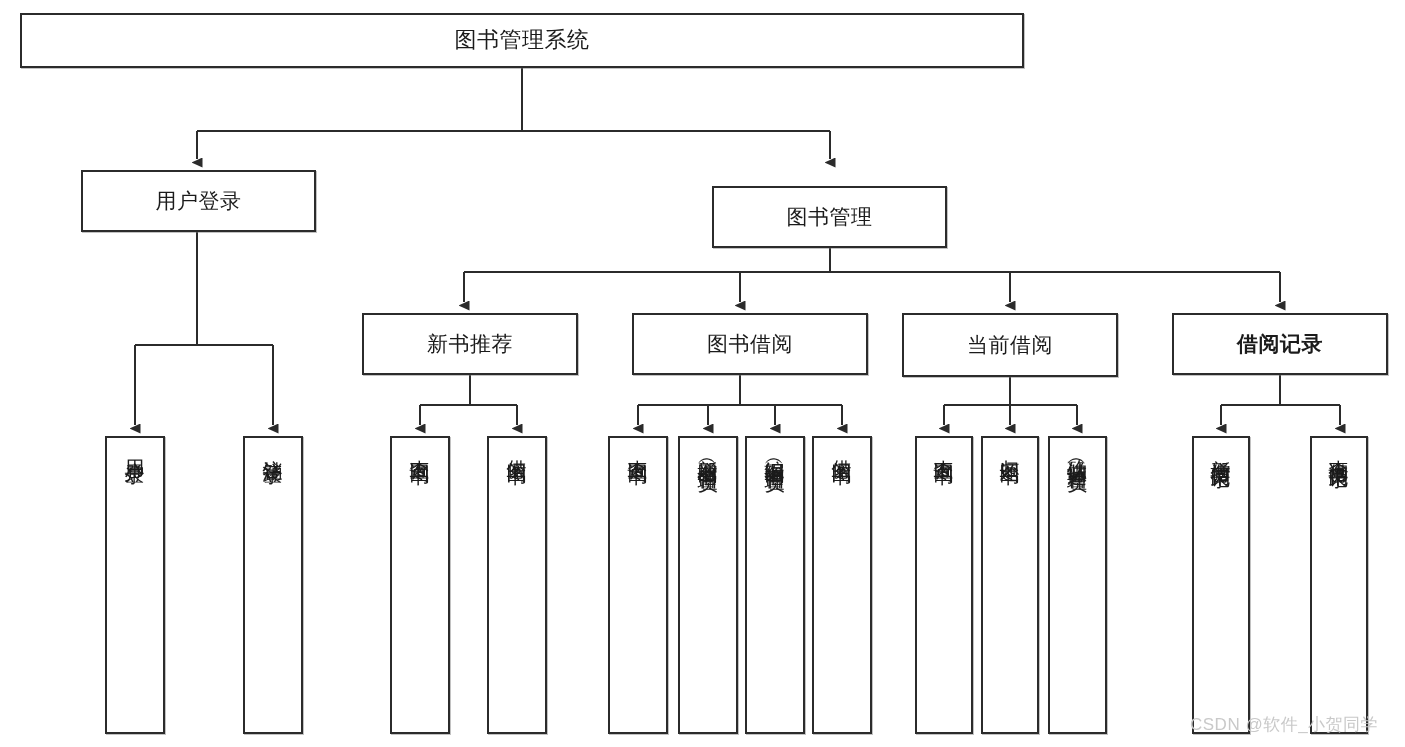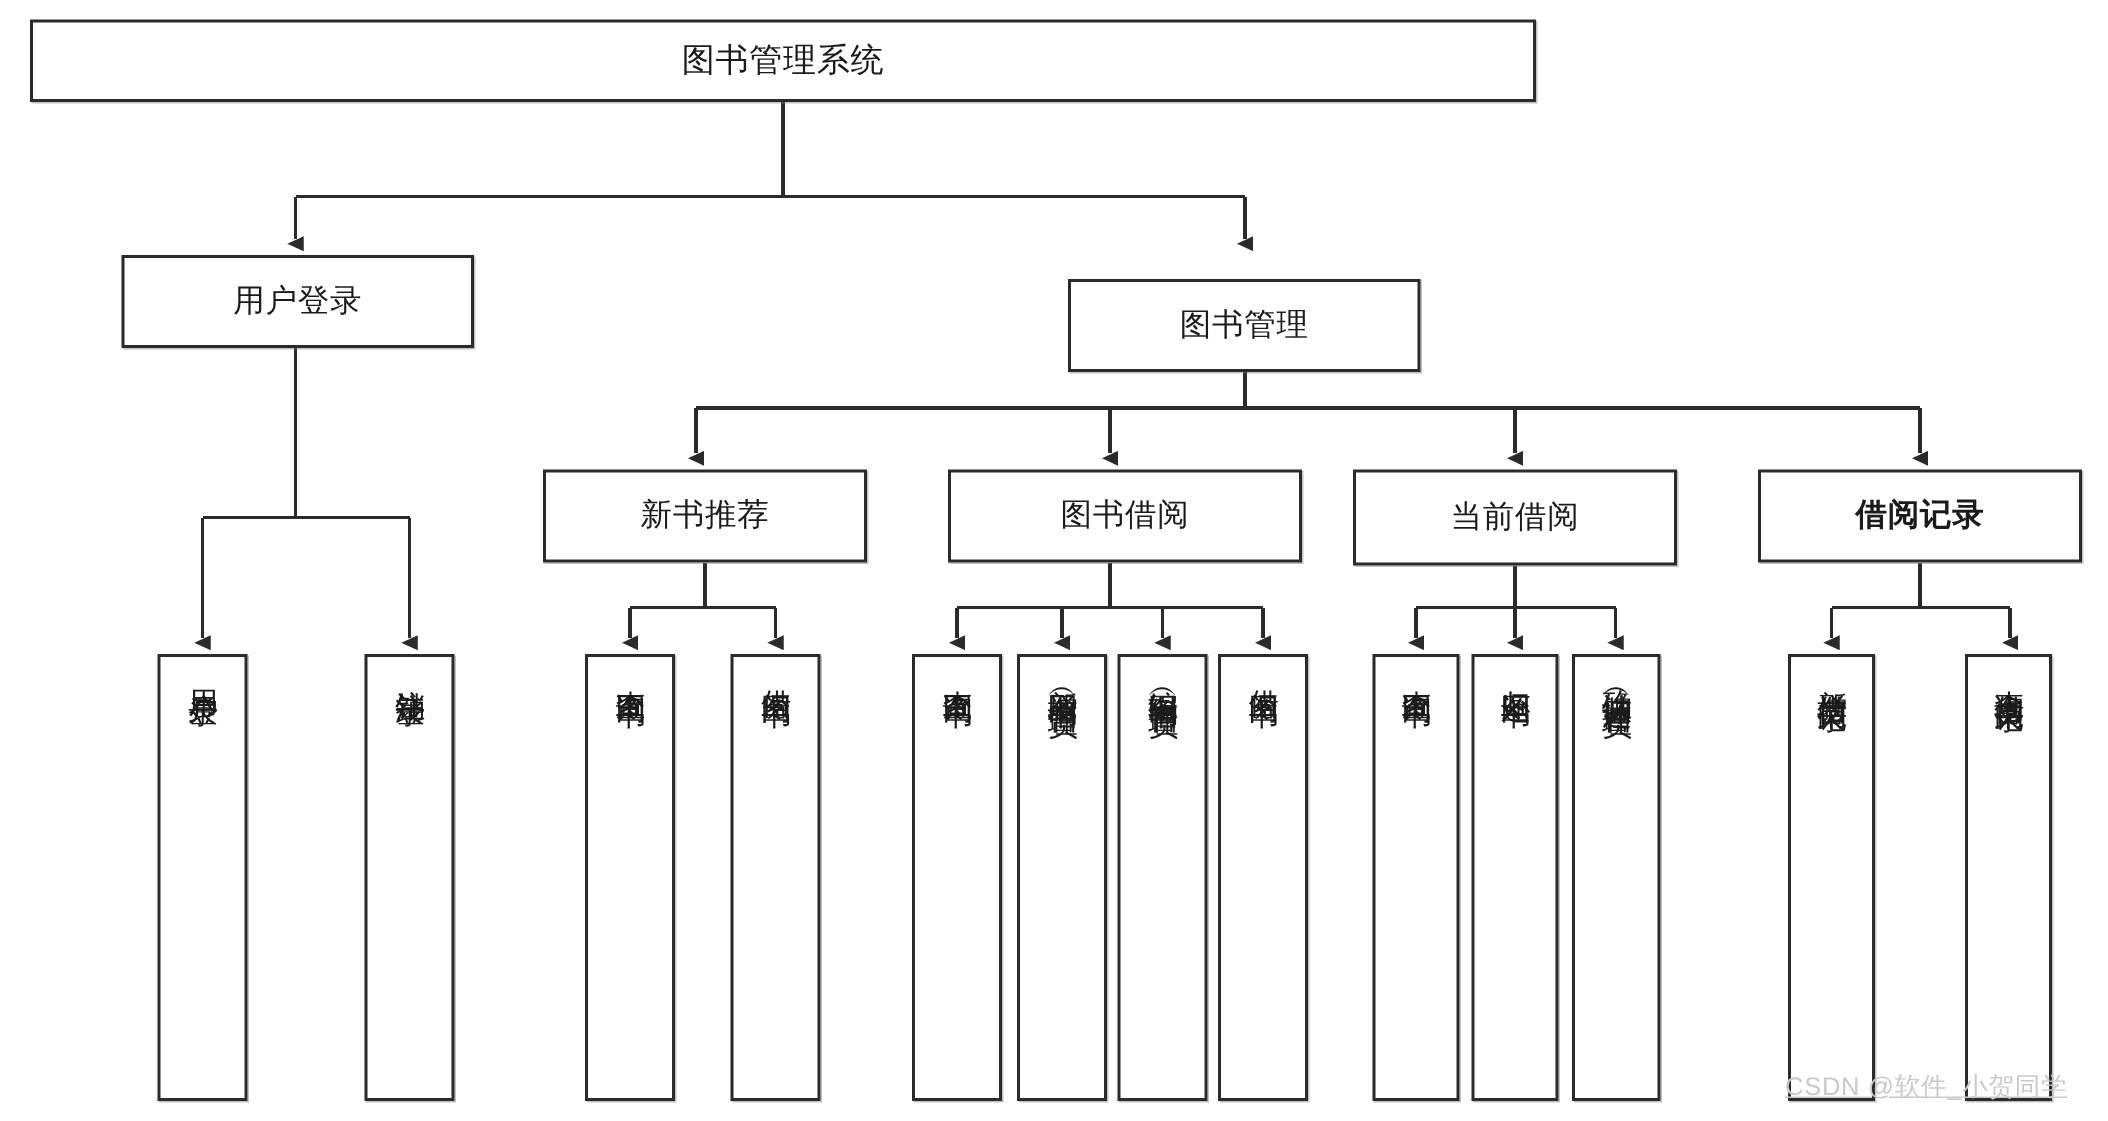--- a/index.html
+++ b/index.html
@@ -62,21 +62,20 @@
     line-height: 1;
     margin: 0 auto;
   }
   .watermark {
     position: absolute;
     color: #c9c9c9;
     font-size: 17px;
     letter-spacing: 0.5px;
     white-space: nowrap;
     user-select: none;
-    text-decoration: underline;
   }
 </style>
 </head>
 <body>
 
 <div id="diagram-root">
 
   <svg class="edges" viewBox="0 0 1405 747" xmlns="http://www.w3.org/2000/svg">
     <defs>
       <marker id="arrow" markerWidth="10" markerHeight="11" refX="1.5" refY="5.5" orient="auto" markerUnits="userSpaceOnUse">

